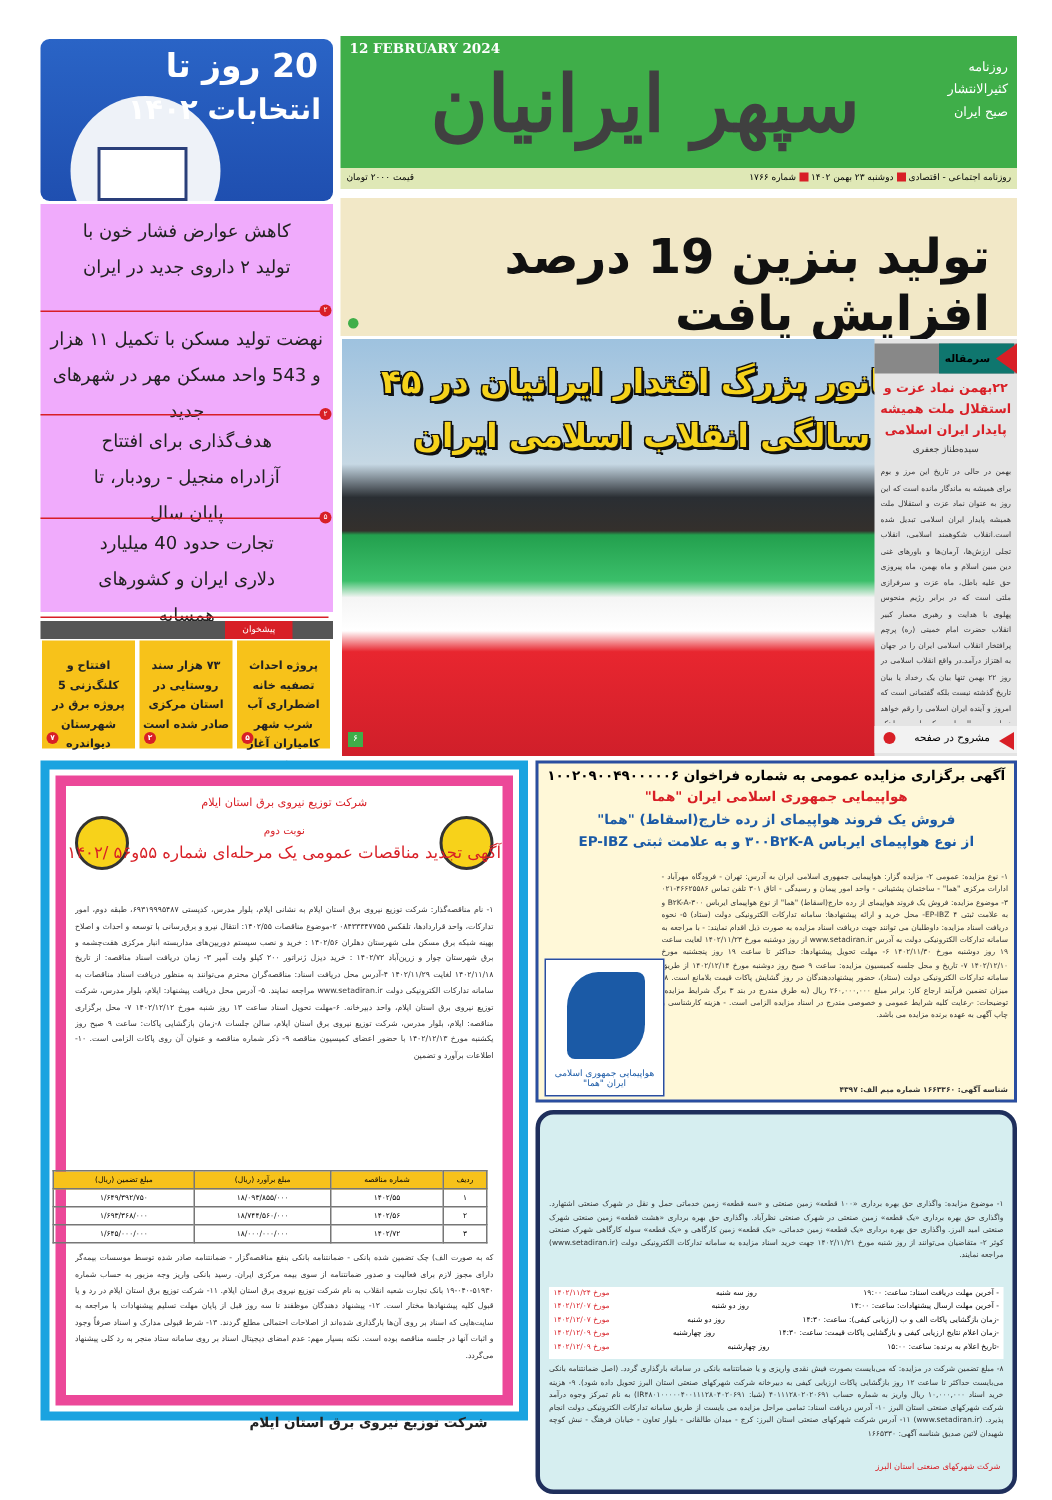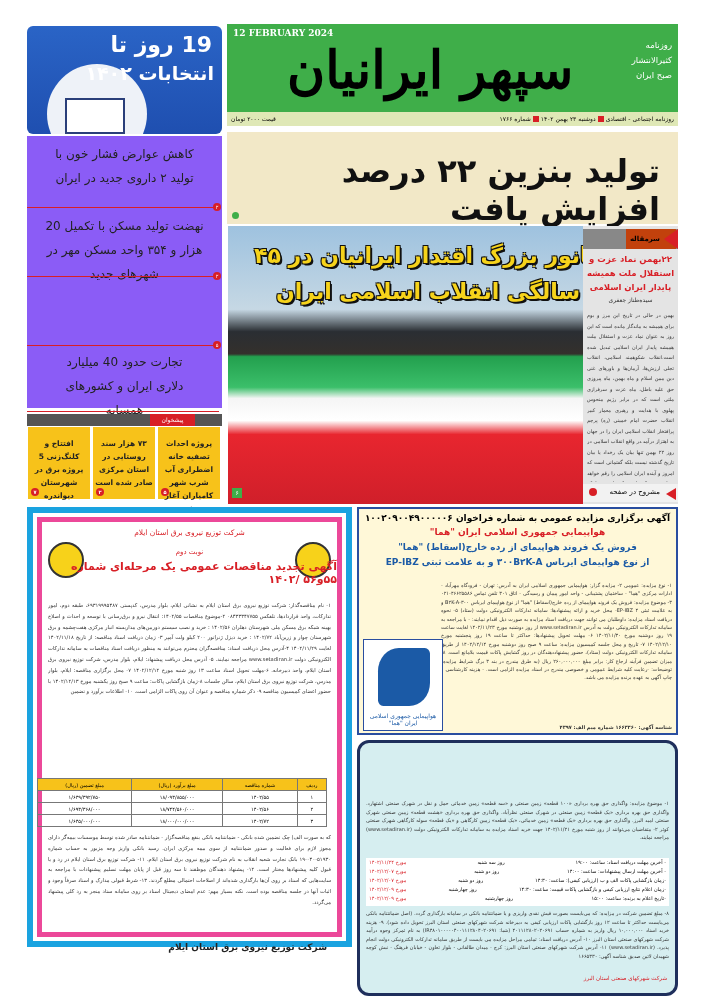--- a/index.html
+++ b/index.html
@@ -1,59 +1,59 @@
 <!DOCTYPE html>
 <html><head>
 <meta charset="utf-8">
 <style>
 *{box-sizing:border-box;margin:0;padding:0}
 body{width:701px;height:1000px;background:#fff;font-family:"DejaVu Sans",sans-serif;position:relative;overflow:hidden;direction:rtl}
 .abs{position:absolute}
 .masthead{left:227px;top:24px;width:451px;height:88px;background:#3fae49}
 .mh-date{left:6px;top:4px;direction:ltr;color:#fff;font-family:"DejaVu Serif",serif;font-size:9px;font-weight:bold}
-.mh-logo{left:60px;top:6px;color:#000000;font-family:"DejaVu Serif",serif;font-size:52px;font-weight:bold;letter-spacing:-2px;line-height:80px}
+.mh-logo{left:60px;top:6px;color:#404040;font-family:"DejaVu Serif",serif;font-size:52px;font-weight:bold;letter-spacing:-2px;line-height:80px}
 .mh-side{right:6px;top:14px;color:#fff;font-size:8.5px;line-height:15px;text-align:right}
 .subbar{left:227px;top:112px;width:451px;height:14px;background:#dfe8b6;font-size:6px;line-height:14px;padding:0 4px;display:flex;justify-content:space-between}
 .sq{display:inline-block;width:6px;height:6px;background:#d81f26;margin:0 2px;vertical-align:middle}
 .elec{left:27px;top:26px;width:195px;height:108px;background:linear-gradient(180deg,#2a64c6,#1f4fb0);border-radius:6px;overflow:hidden}
 .elec-t1{right:10px;top:6px;color:#fff;font-size:22px;font-weight:bold}
 .elec-t2{right:8px;top:36px;color:#fff;font-size:19px;font-weight:bold}
 .elec-circle{left:20px;top:38px;width:100px;height:100px;border-radius:50%;background:#eef2f8}
 .elec-box{left:38px;top:72px;width:60px;height:36px;background:#fff;border:2px solid #2a3f7a}
-.leftcol{left:27px;top:136px;width:195px;height:272px;background:#8b5cf6}
+.leftcol{left:27px;top:136px;width:195px;height:272px;background:#f0abfc}
 .lnews{position:absolute;left:0;width:195px;text-align:center;font-size:12px;line-height:24px;color:#222}
 .lline{position:absolute;left:0;width:192px;height:1px;background:#d81f26}
 .ldot{position:absolute;left:186px;width:8px;height:8px;border-radius:50%;background:#d81f26;color:#fff;font-size:5px;text-align:center;line-height:8px}
 .pish-bar{left:27px;top:414px;width:195px;height:12px;background:#555}
 .pish-tag{left:150px;top:414px;width:45px;height:12px;background:#d81f26;color:#fff;font-size:6px;text-align:center;line-height:12px}
 .ybox{position:absolute;top:427px;width:62px;height:72px;background:#f7c21a;font-size:7.5px;font-weight:bold;text-align:center;line-height:13px;padding-top:10px;color:#222}
 .ydot{position:absolute;left:3px;bottom:3px;width:8px;height:8px;border-radius:50%;background:#d81f26;color:#fff;font-size:5px;text-align:center;line-height:8px}
 .headline{left:227px;top:132px;width:451px;height:92px;background:#f2e8c7}
 .headline h1{position:absolute;right:18px;top:20px;font-size:32px;font-weight:bold;color:#111}
 .hl-dot{left:5px;top:80px;width:7px;height:7px;border-radius:50%;background:#3fae49}
 .photo{left:228px;top:226px;width:404px;height:278px;background:linear-gradient(180deg,#9ec2df 0%,#c6d8e4 30%,#2a2e33 38%,#34302c 46%,#23a04e 47%,#3bbf6a 58%,#f5f5f5 62%,#ffffff 70%,#e8262f 75%,#d01f2a 100%)}
 .photo-title{position:absolute;right:14px;top:12px;left:10px;text-align:center;font-size:22px;font-weight:bold;line-height:36px;color:#f6d31b;text-shadow:-1px -1px 0 #111,1px -1px 0 #111,-1px 1px 0 #111,1px 1px 0 #111,2px 2px 0 #111}
 .photo-dot{left:4px;top:262px;width:10px;height:10px;background:#3fae49;color:#fff;font-size:6px;text-align:center;line-height:10px}
 .edit{left:583px;top:226px;width:95px;height:278px;background:#e4e4e4}
 .edit-hdr{left:0;top:3px;width:95px;height:20px;background:#888}
-.edit-tag{right:2px;top:3px;height:20px;background:#c2410c;font-size:7px;line-height:20px;padding:0 16px 0 4px;font-weight:bold}
+.edit-tag{right:2px;top:3px;height:20px;background:#0f766e;font-size:7px;line-height:20px;padding:0 16px 0 4px;font-weight:bold}
 .edit-tri{right:0;top:3px;width:0;height:0;border-top:10px solid transparent;border-bottom:10px solid transparent;border-right:14px solid #d81f26}
 .edit-title{left:2px;top:26px;width:91px;text-align:center;font-size:8.5px;font-weight:bold;color:#d81f26;line-height:14px}
 .edit-auth{left:2px;top:70px;width:91px;text-align:center;font-size:6px;color:#333}
 .edit-body{left:4px;top:84px;width:87px;font-size:5px;line-height:10.5px;color:#333;text-align:justify}
 .edit-foot{left:0;top:258px;width:95px;height:18px;background:#f2f2f2}
 .edit-foot span{position:absolute;right:18px;top:4px;font-size:7px;font-weight:normal}
 .edit-tri2{right:2px;top:262px;width:0;height:0;border-top:6px solid transparent;border-bottom:6px solid transparent;border-right:10px solid #d81f26}
 .edit-dot{left:6px;top:262px;width:8px;height:8px;border-radius:50%;background:#d81f26}
 .ad1{left:27px;top:507px;width:325px;height:440px;border:6px solid #1aa3e0;background:#fff}
-.ad1 .inner{position:absolute;left:4px;top:4px;right:4px;bottom:4px;border:5px solid #ec4899}
+.ad1 .inner{position:absolute;left:4px;top:4px;right:4px;bottom:4px;border:7px solid #ec4899}
 .ad1-logo{position:absolute;top:20px;width:36px;height:36px;border-radius:50%;background:#f7d21a;border:2px solid #333}
 .ad1-co{position:absolute;left:0;right:0;top:6px;text-align:center;font-size:7.5px;color:#d81f26}
 .ad1-nob{position:absolute;left:0;right:0;top:26px;text-align:center;font-size:7px;color:#d81f26}
-.ad1-t{position:absolute;left:0;right:0;text-align:right;font-size:11px;font-weight:bold;color:#d81f26}
+.ad1-t{position:absolute;left:0;right:0;text-align:center;font-size:11px;font-weight:normal;color:#d81f26}
 .ad1-body{position:absolute;left:6px;right:6px;font-size:5.2px;line-height:10.8px;color:#333;text-align:justify}
 .tbl{position:absolute;left:10px;right:10px;top:256px;border-collapse:collapse;font-size:5px;width:290px}
 .tbl th{background:#f7c21a;border:1px solid #777;height:12px;font-weight:normal}
 .tbl td{border:1px solid #777;height:12px;text-align:center}
 .ad1-sig{position:absolute;right:10px;top:420px;font-size:9px;font-weight:bold;color:#222}
 .ad2{left:357px;top:507px;width:321px;height:228px;border:2px solid #2a4ea0;background:#fff8d8}
 .ad2-h{position:absolute;left:0;right:0;text-align:center;font-size:9px;font-weight:bold}
 .ad2-body{position:absolute;left:82px;right:4px;top:72px;font-size:5px;line-height:8.4px;color:#333;text-align:justify}
 .red{color:#d81f26}
 .ad2-logo{position:absolute;left:4px;top:130px;width:80px;height:92px;border:1px solid #2a4ea0;background:#fff}
@@ -84,31 +84,32 @@
 <div class="abs subbar">
   <span>
     <span>روزنامه اجتماعی - اقتصادی</span><span class="sq"></span><span>دوشنبه ۲۳ بهمن ۱۴۰۲</span><span class="sq"></span><span>شماره ۱۷۶۶</span>
   </span>
   <span>قیمت ۲۰۰۰ تومان</span>
 </div>
 
 <div class="abs elec">
   <div class="abs elec-circle"></div>
   <div class="abs elec-box"></div>
-  <div class="abs elec-t1">19 روز تا</div>
+  <div class="abs elec-t1">20 روز تا</div>
   <div class="abs elec-t2">انتخابات ۱۴۰۲</div>
 </div>
 
 <div class="abs leftcol">
   <div class="lnews" style="top:6px;padding:0 22px">کاهش عوارض فشار خون با تولید ۲ داروی جدید در ایران</div>
   <div class="lline" style="top:71px"></div>
   <div class="ldot" style="top:67px">۲</div>
-  <div class="lnews" style="top:78px;padding:0 6px">نهضت تولید مسکن با تکمیل 20 هزار و ۳۵۴ واحد مسکن مهر در شهرهای جدید</div>
+  <div class="lnews" style="top:78px;padding:0 6px">نهضت تولید مسکن با تکمیل ۱۱ هزار و 543 واحد مسکن مهر در شهرهای جدید</div>
   <div class="lline" style="top:140px"></div>
   <div class="ldot" style="top:136px">۲</div>
+  <div class="lnews" style="top:146px;padding:0 28px">هدف‌گذاری برای افتتاح آزادراه منجیل - رودبار، تا پایان سال</div>
   <div class="lline" style="top:209px"></div>
   <div class="ldot" style="top:205px">۵</div>
   <div class="lnews" style="top:214px;padding:0 28px">تجارت حدود 40 میلیارد دلاری ایران و کشورهای همسایه</div>
   <div class="lline" style="top:275px"></div>
 </div>
 
 <div class="abs pish-bar"></div>
 <div class="abs pish-tag">پیشخوان</div>
 <div class="ybox" style="left:158px">
   <span>پروژه احداث تصفیه خانه اضطراری آب شرب شهر کامیاران آغاز شد</span>
@@ -117,21 +118,21 @@
 <div class="ybox" style="left:93px">
   <span>۷۳ هزار سند روستایی در استان مرکزی صادر شده است</span>
   <div class="ydot">۲</div>
 </div>
 <div class="ybox" style="left:28px">
   <span>افتتاح و کلنگ‌زنی 5 پروژه برق در شهرستان دیواندره</span>
   <div class="ydot">۷</div>
 </div>
 
 <div class="abs headline">
-  <h1>تولید بنزین ۲۲ درصد افزایش یافت</h1>
+  <h1>تولید بنزین 19 درصد افزایش یافت</h1>
   <div class="abs hl-dot"></div>
 </div>
 
 <div class="abs photo">
   <div class="photo-title">مانور بزرگ اقتدار ایرانیان در ۴۵ سالگی انقلاب اسلامی ایران</div>
   <div class="abs photo-dot">۶</div>
 </div>
 
 <div class="abs edit">
   <div class="abs edit-hdr"></div>

